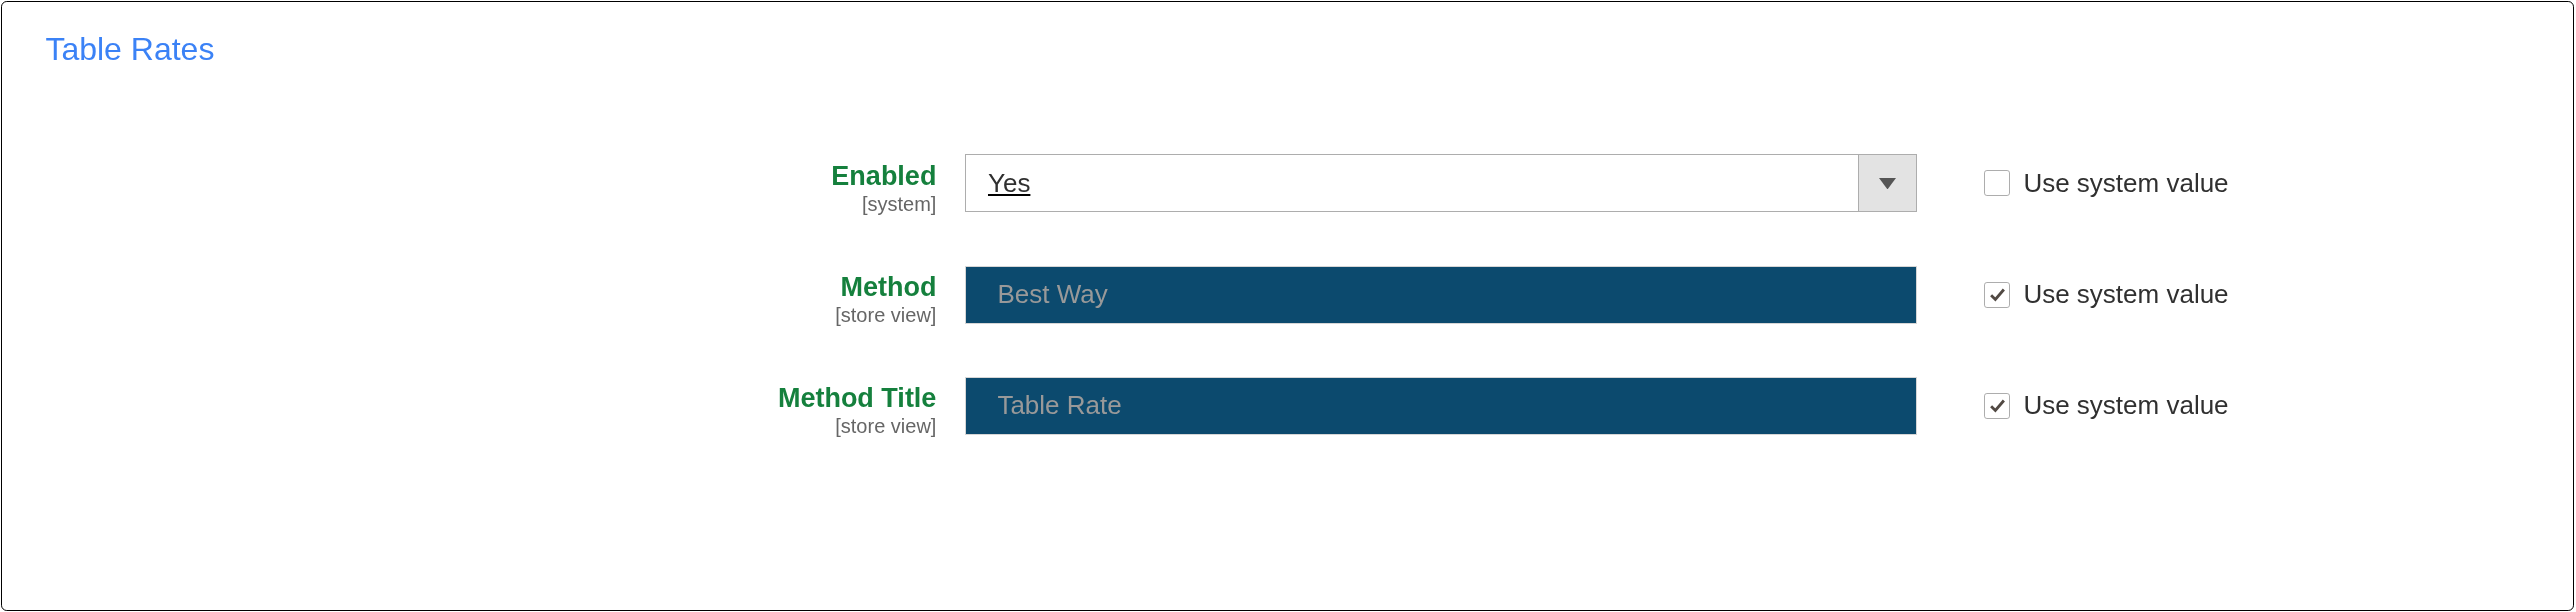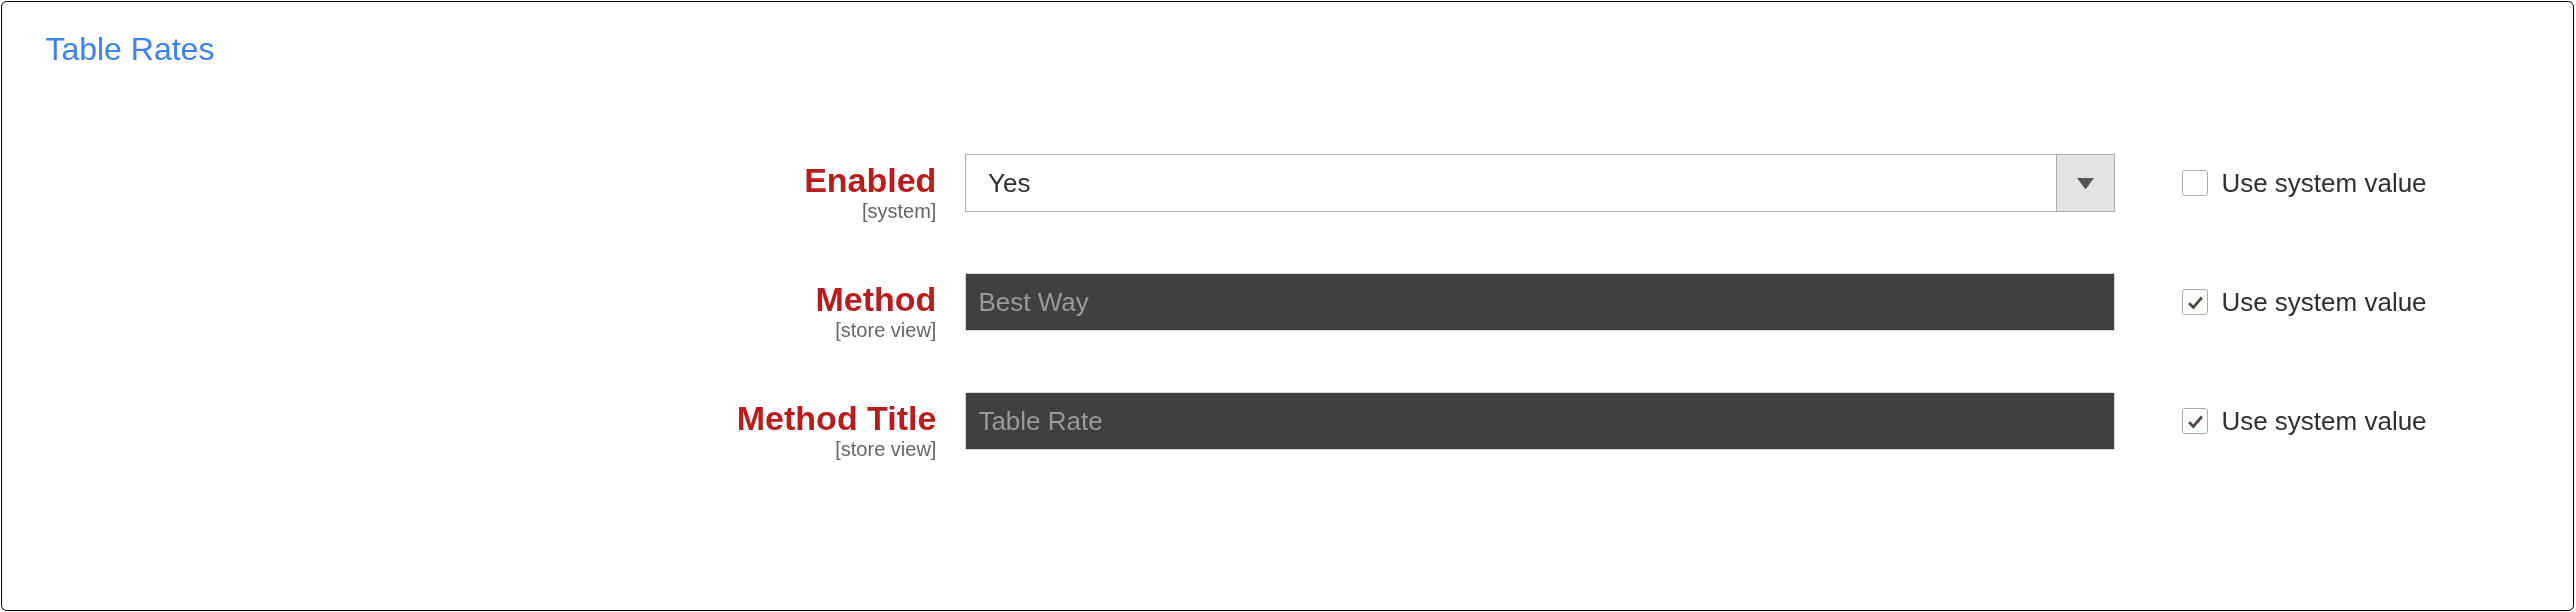--- a/index.html
+++ b/index.html
@@ -31,34 +31,35 @@
     align-items: flex-start;
     margin-bottom: 50px;
   }
   .label-col {
     width: 920px;
     text-align: right;
     padding-right: 29px;
     padding-top: 7.2px;
   }
   .field-label {
-    font-size: 34px;
+    font-size: 27px;
     font-weight: 600;
-    color: #b91c1c;
+    color: #15803d;
     display: block;
     line-height: 1.1;
   }
   .field-scope {
     font-size: 20px;
     color: #666;
     display: block;
     margin-top: 1.4px;
   }
   .input-col {
-    width: 1150px;
+    width: 952px;
+    text-decoration: underline;
   }
   .select-wrap {
     position: relative;
     width: 100%;
     height: 58px;
     border: 1.4px solid #adadad;
     background: #fff;
     display: flex;
     align-items: stretch;
   }
@@ -80,22 +81,22 @@
   }
   .select-btn svg {
     width: 17px;
     height: 11.5px;
     fill: #555;
   }
   .text-input {
     width: 100%;
     height: 58px;
     border: 1.4px solid #d6d6d6;
-    background: #404040;
-    padding: 0 12px;
+    background: #0c4a6e;
+    padding: 0 31px;
     font-size: 26px;
     color: #999;
     font-family: inherit;
   }
   .text-input:disabled {
     color: #999;
   }
   .check-col {
     padding-left: 67px;
     display: flex;

